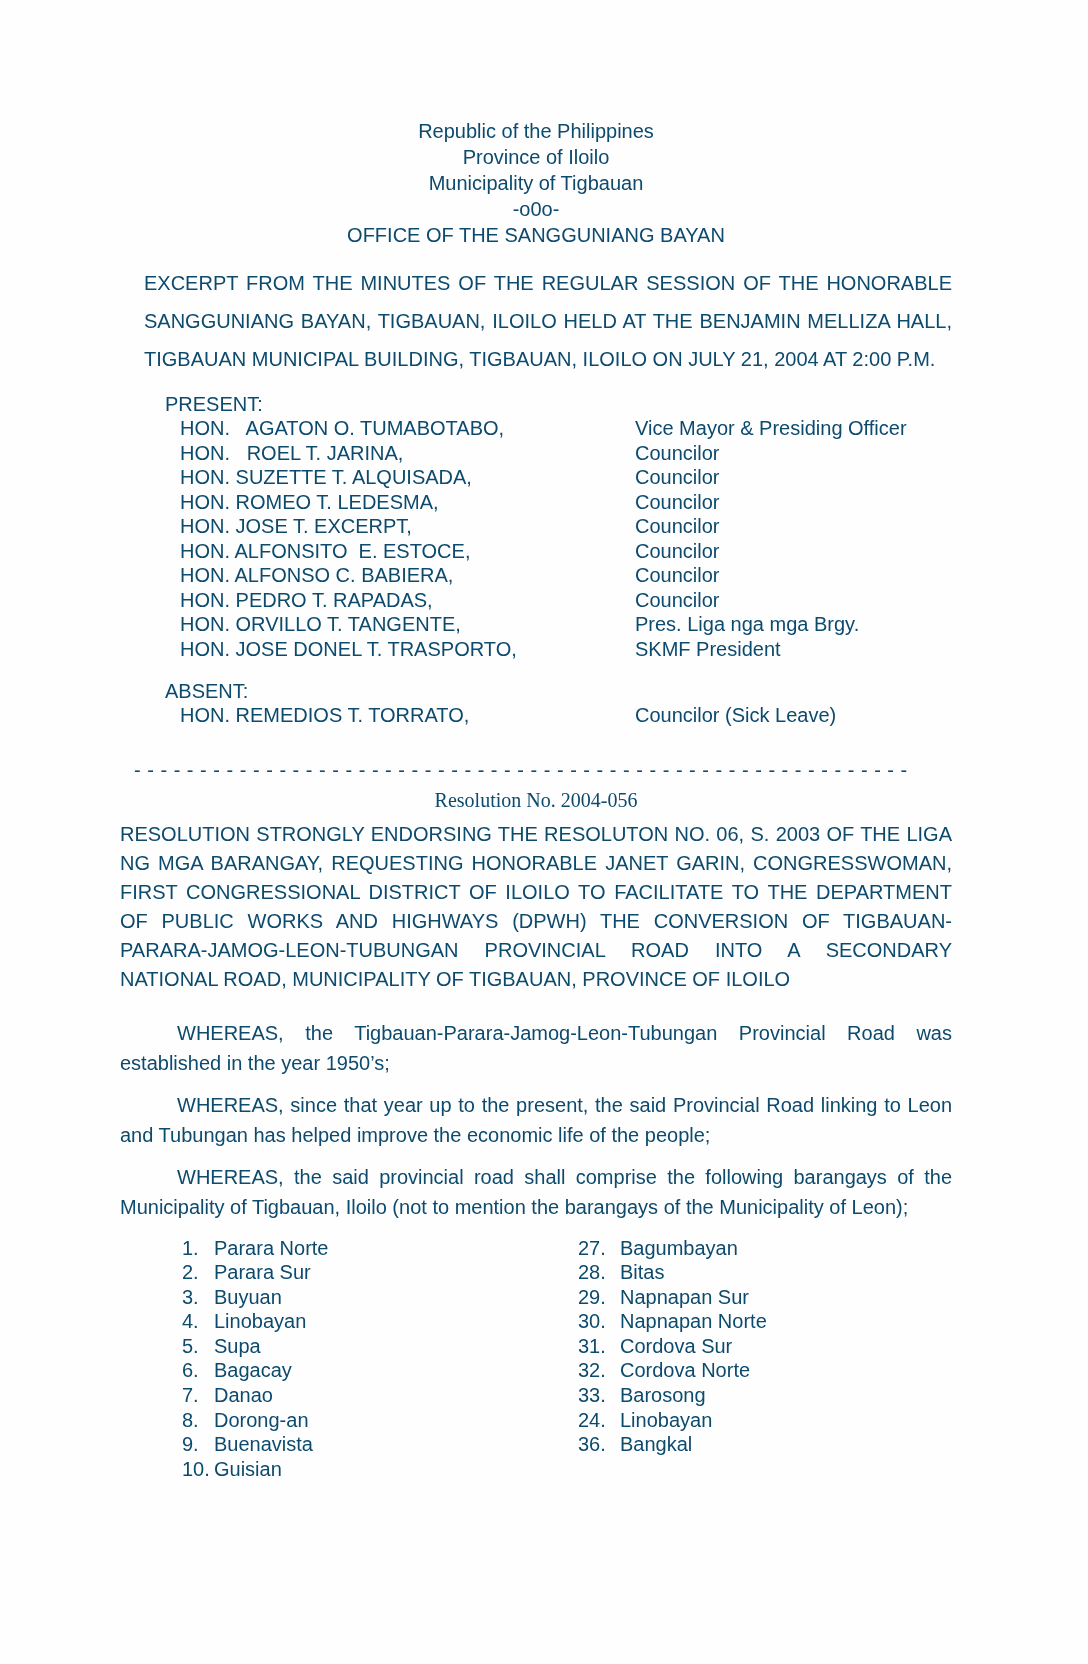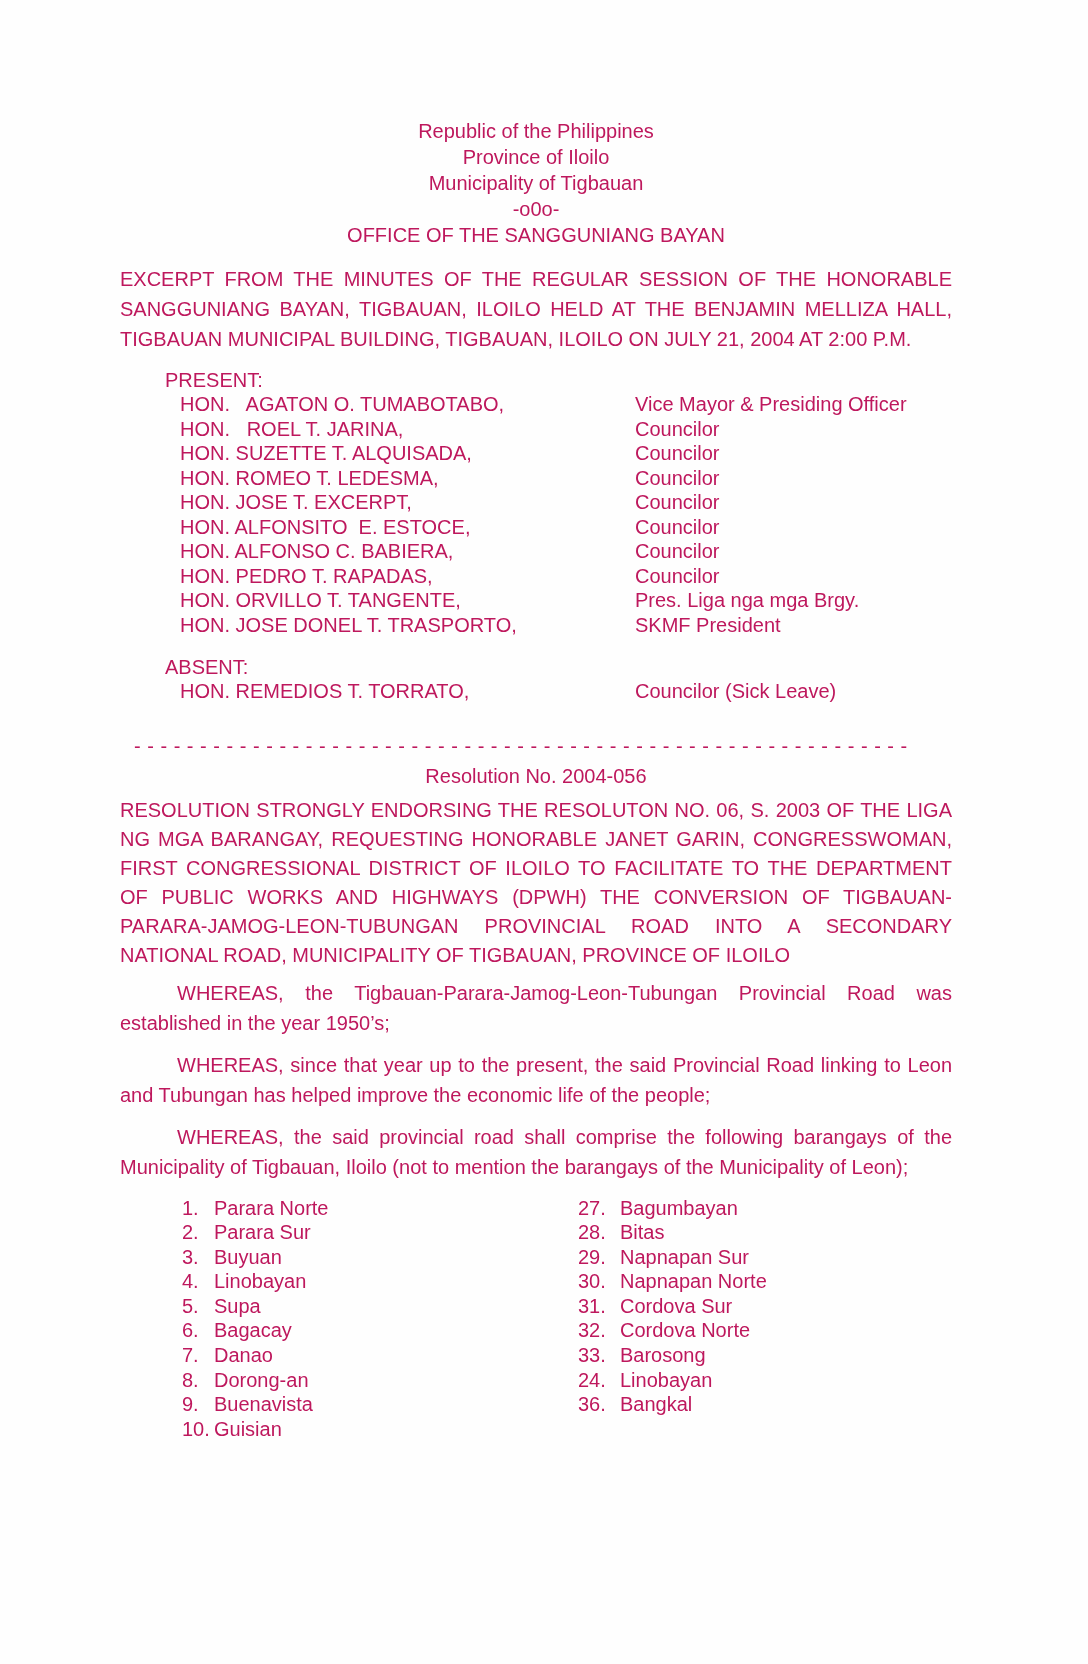--- a/index.html
+++ b/index.html
@@ -1,37 +1,38 @@
 <!DOCTYPE html>
 <html><head>
 <meta charset="utf-8">
 <style>
   html,body { margin:0; padding:0; background:#ffffff; }
   .page {
     position:relative;
     width:1088px; height:1664px;
     background:#fefefe;
-    color:#be185d;
+    color:#0c4a6e;
     font-family:"Liberation Sans", sans-serif;
     font-size:20px;
     overflow:hidden;
   }
   .content {
     position:absolute;
     left:120px; top:0;
     width:832px;
     padding-top:118px;
   }
   .doc-header { text-align:center; line-height:26px; }
   .doc-header div { white-space:nowrap; }
 
   .excerpt {
     margin-top:16px;
     text-align:justify;
-    line-height:30px;
+    line-height:38px;
+    margin-left:24px;
   }
 
   .roll-label { margin-top:14px; padding-left:45px; line-height:24px; }
   .roll-label.absent { margin-top:18px; }
 
   .member-row {
     display:grid;
     grid-template-columns:515px 1fr;
     line-height:24.5px;
   }
@@ -41,35 +42,35 @@
   .dash-sep {
     margin-top:30px;
     margin-left:14px;
     width:778px;
     line-height:24px;
     white-space:nowrap;
     overflow:hidden;
     letter-spacing:0.5px;
   }
 
-  .resolution-no { margin-top:6px; text-align:center; line-height:24px; }
+  .resolution-no { margin-top:6px; text-align:center; line-height:24px;font-family:Liberation Serif, serif; }
 
   .resolution-title {
     margin-top:8px;
     text-align:justify;
     line-height:29px;
   }
 
   .whereas {
     margin-top:12px;
     text-align:justify;
     text-indent:57px;
     line-height:30px;
   }
-  .whereas.first { margin-top:8px; }
+  .whereas.first { margin-top:24px; }
 
   .brgy-list { margin-top:14px; display:flex; }
   .brgy-col { line-height:24.6px; }
   .brgy-col.left  { width:458px; box-sizing:border-box; padding-left:62px; }
   .brgy-col.right { flex:1; }
   .brgy-row { display:flex; }
   .brgy-col.left  .brgy-num { width:32px; flex:none; }
   .brgy-col.right .brgy-num { width:42px; flex:none; }
 </style>
 </head>

